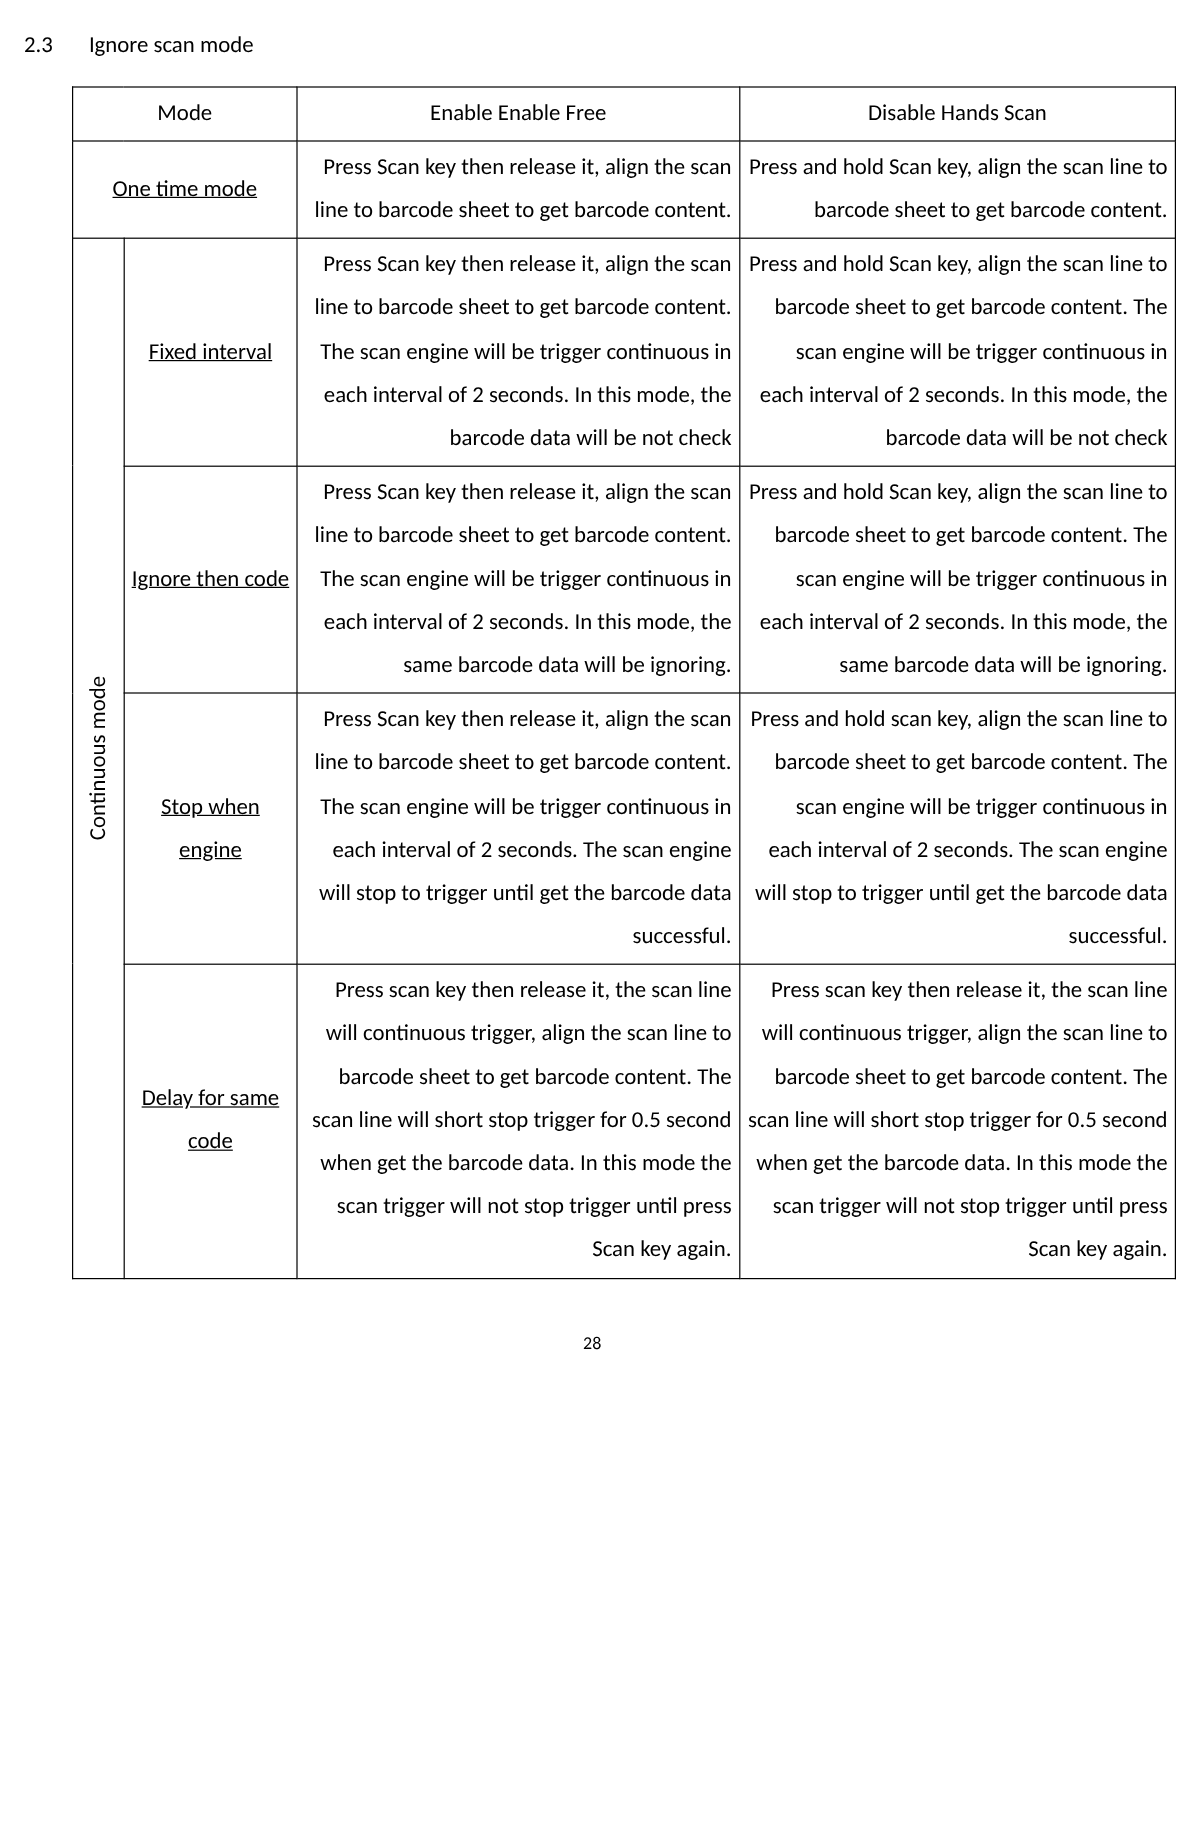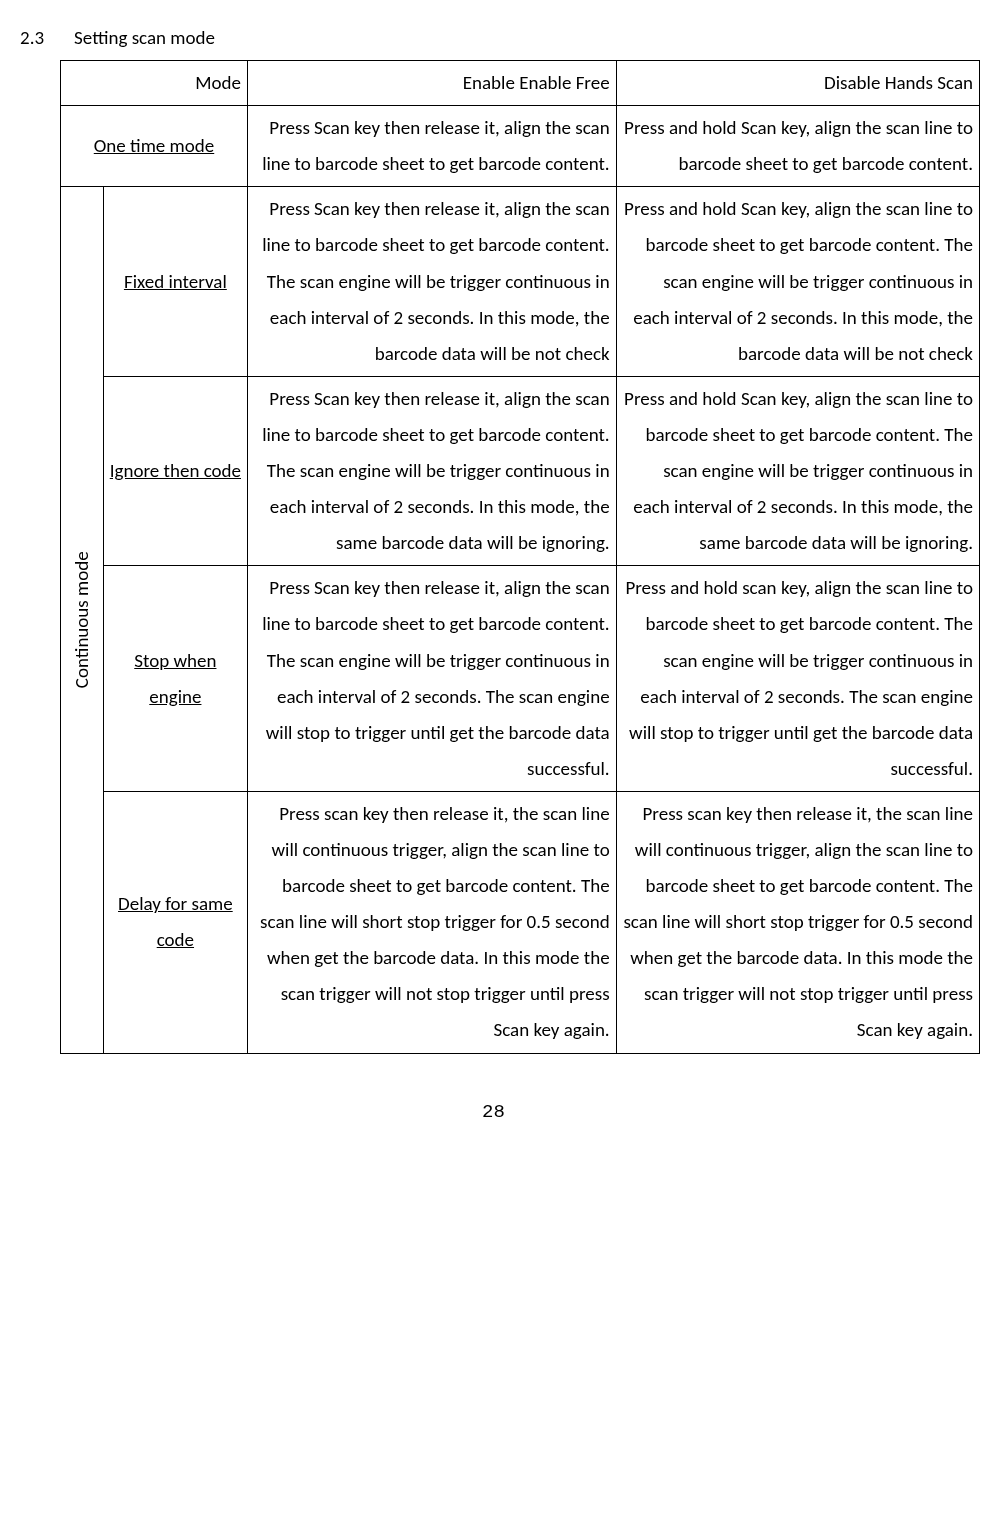--- a/index.html
+++ b/index.html
@@ -9,21 +9,21 @@
       padding: 20px 30px 40px 30px;
       background: white;
       width: 987px;
       font-size: 19px;
       color: #000;
       line-height: 1.9;
     }
     .header {
       display: flex;
       align-items: baseline;
-      margin-bottom: 4px;
+      margin-bottom: 16px;
       margin-left: -10px;
     }
     .section-num {
       margin-right: 30px;
     }
     table {
       border-collapse: collapse;
       width: 920px;
       margin-left: 30px;
       table-layout: fixed;
@@ -32,42 +32,41 @@
       border: 1px solid #000;
       vertical-align: middle;
       padding: 4px 6px 4px 6px;
       text-align: right;
       font-weight: normal;
     }
     .col-group { width: 40px; }
     .col-sub   { width: 135px; }
     .col-en    { width: 345px; }
     .col-dis   { width: 340px; }
-    th { }
+    th { text-align: center; }
     .center { text-align: center; text-decoration: underline; }
     .vtext {
       writing-mode: vertical-rl;
       transform: rotate(180deg);
       text-align: center;
       white-space: nowrap;
       padding: 0;
     }
     .page-num {
       text-align: center;
       margin-top: 40px;
-      font-size: 19px;
-      font-family: Liberation Mono, monospace;
+      font-size: 15px;
     }
   </style>
 </head>
 <body>
 
 <div class="header">
   <span class="section-num">2.3</span>
-  <span>Setting scan mode</span>
+  <span>Ignore scan mode</span>
 </div>
 
 <table>
   <colgroup>
     <col class="col-group">
       <col class="col-sub">
       <col class="col-en">
       <col class="col-dis">
   </colgroup>
   <tbody>

